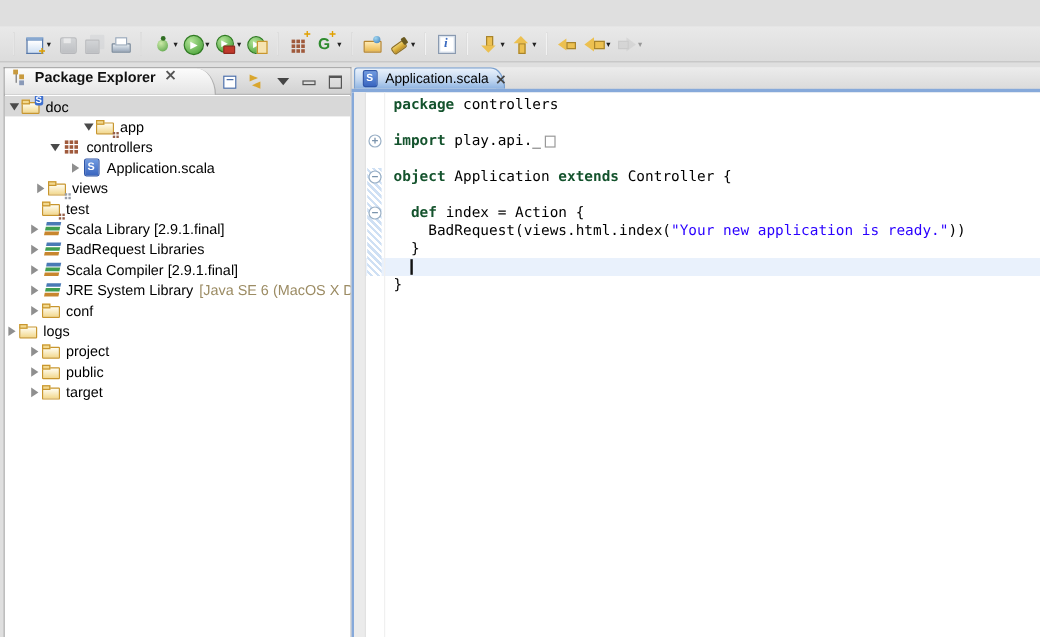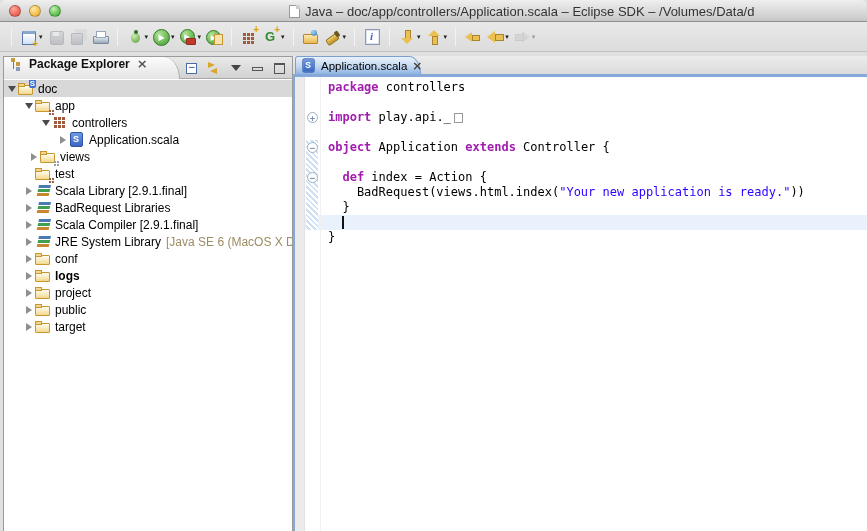--- a/index.html
+++ b/index.html
@@ -159,43 +159,32 @@
   .ruler{position:absolute;left:0;top:0;bottom:0;width:10px;background:#ebebeb;border-right:1px solid #e2e2e2;}
   .currentline{position:absolute;left:10px;right:0;top:138px;height:15px;background:#e9f1fc;}
   .foldcol{position:absolute;left:10px;top:0;bottom:0;width:16px;border-right:1px solid #f0f0f0;}
   .fold-hatch{position:absolute;left:1px;width:12px;top:63px;height:90px;
     background:repeating-linear-gradient(45deg,#ffffff 0 2px,#cfe0f4 2px 4px);}
   .fico{position:absolute;left:2px;width:11px;height:11px;border:1px solid #9ab0c6;border-radius:50%;
     background:#fff;color:#7a93ac;font:bold 9px/10px "DejaVu Sans Mono",monospace;text-align:center;z-index:3;}
   .codearea{position:absolute;left:26px;top:0;right:0;bottom:0;}
   .codeline{position:absolute;left:0;right:0;height:15px;line-height:15px;padding-left:7px;
     font-family:"DejaVu Sans Mono",monospace;font-size:12px;white-space:pre;}
-  .tok-kw{color:#a21caf;font-weight:bold;}
+  .tok-kw{color:#14532d;font-weight:bold;}
   .tok-pl{color:#000;}
   .tok-str{color:#2a00ff;}
   .foldbox{display:inline-block;width:9px;height:10px;border:1px solid #999;background:#fff;
     margin-left:3px;vertical-align:-2px;}
   .cursor{position:absolute;top:1px;width:2px;height:13px;background:#111;}
 </style>
 </head>
 <body>
 
 <div id="window">
 
-  <div class="titlebar">
-    <div class="lights">
-      <span class="light red"></span>
-      <span class="light yellow"></span>
-      <span class="light green"></span>
-    </div>
-    <div class="titletext">
-      <span class="docproxy"></span>
-      <span>Java – doc/app/controllers/Application.scala – Eclipse SDK – /Volumes/Data/d</span>
-    </div>
-  </div>
 
   <div class="toolbar" id="toolbar">
       <span class="tsep"></span>
       <span class="tbtn">
         <span class="ticon ticon-new-wizard"></span>
         <span class="dd">▾</span>
       </span>
       <span class="tbtn disabled">
         <span class="ticon ticon-save"></span>
       </span>
@@ -282,21 +271,21 @@
     <div id="tree">
         <div class="trow selected" style="padding-left: 2px;">
           <span class="tw">
             <span class="ar-e"></span>
           </span>
           <span class="tico tico-scala-project">
             <span class="bdg bdg-s">S</span>
           </span>
           <span class="tlabel">doc</span>
         </div>
-        <div class="trow" style="padding-left: 19px;">
+        <div class="trow" style="padding-left: 32px; margin-left: 32px;">
           <span class="tw">
             <span class="ar-e"></span>
           </span>
           <span class="tico tico-package-folder">
             <span class="bdg bdg-grid"></span>
           </span>
           <span class="tlabel">app</span>
         </div>
         <div class="trow" style="padding-left: 36px;">
           <span class="tw">
@@ -357,21 +346,21 @@
           <span class="tlabel">JRE System Library</span>
           <span class="tdeco">[Java SE 6 (MacOS X Def</span>
         </div>
         <div class="trow" style="padding-left: 19px;">
           <span class="tw">
             <span class="ar-c"></span>
           </span>
           <span class="tico tico-folder"></span>
           <span class="tlabel">conf</span>
         </div>
-        <div class="trow" style="padding-left: 19px; font-weight: bold;">
+        <div class="trow" style="">
           <span class="tw">
             <span class="ar-c"></span>
           </span>
           <span class="tico tico-folder"></span>
           <span class="tlabel">logs</span>
         </div>
         <div class="trow" style="padding-left: 19px;">
           <span class="tw">
             <span class="ar-c"></span>
           </span>

